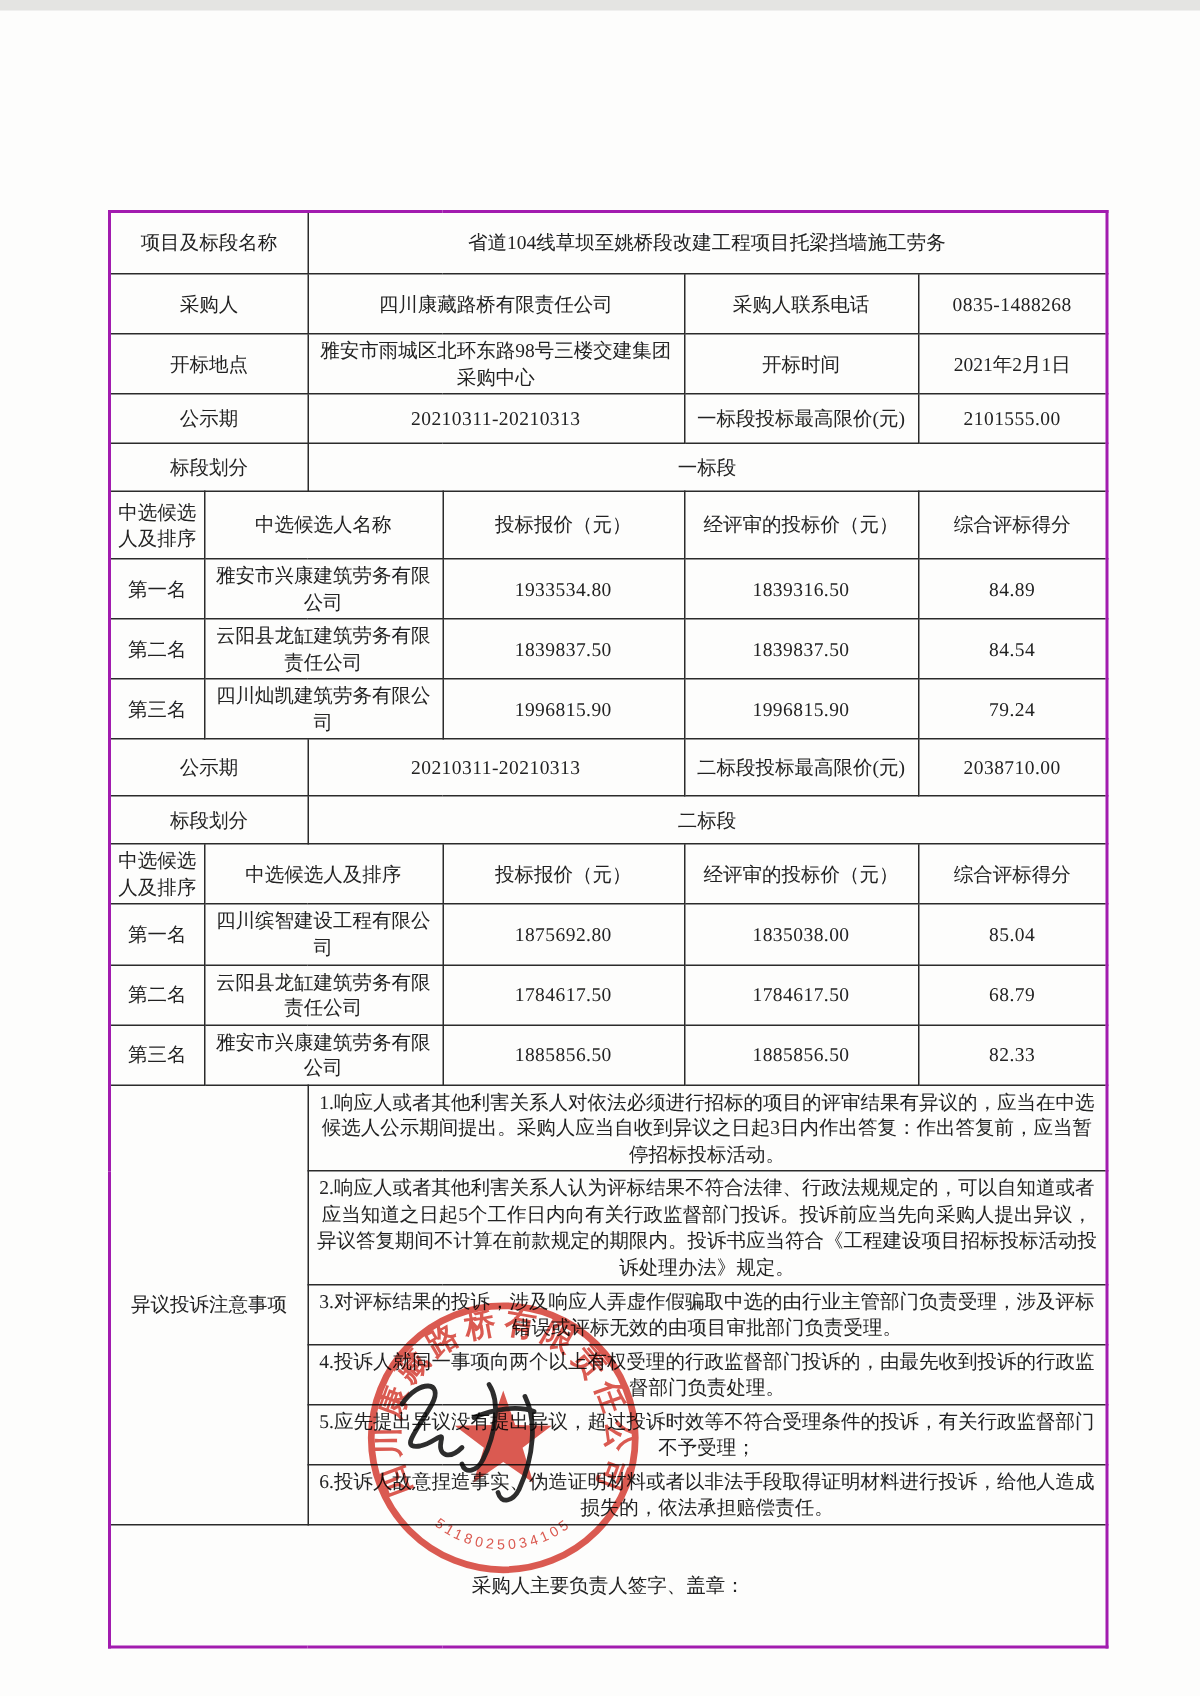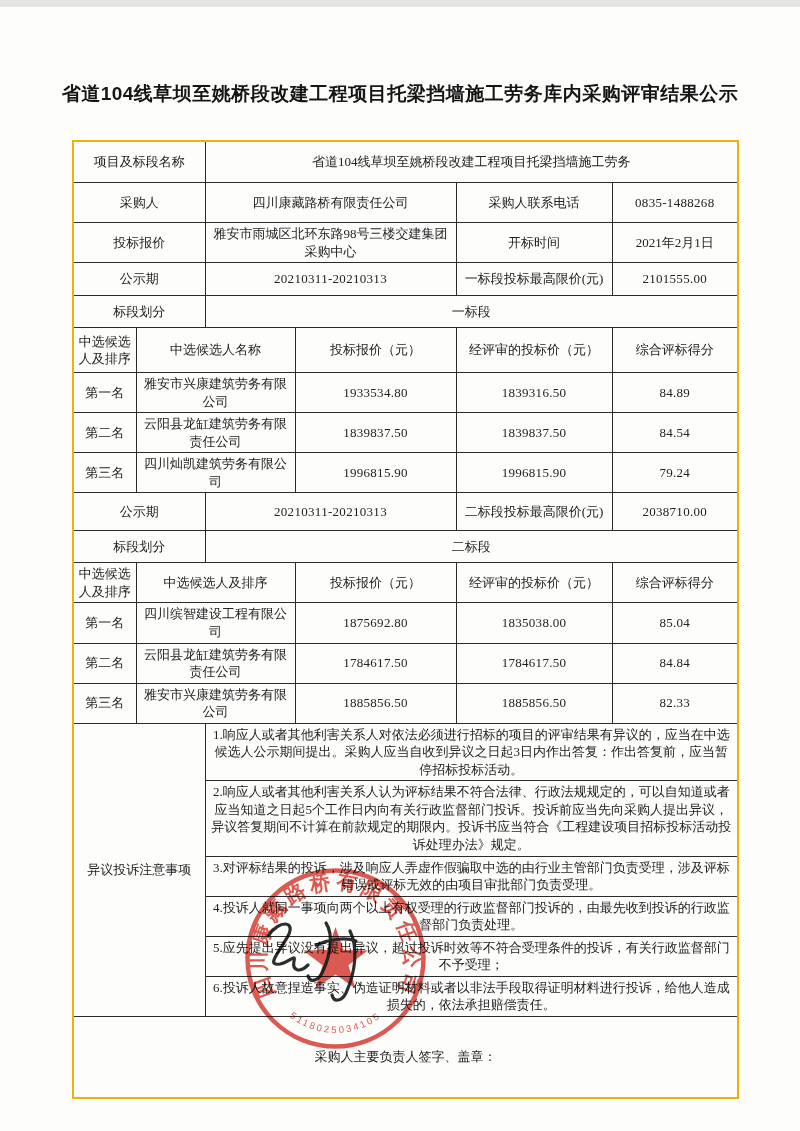--- a/index.html
+++ b/index.html
@@ -5,37 +5,36 @@
   html,body{margin:0;padding:0;}
   body{width:800px;height:1131px;background:#ffffff;font-family:"Liberation Serif","DejaVu Serif",serif;color:#1e1e1e;}
   .page{position:relative;width:800px;height:1131px;background:#fdfdfc;overflow:hidden;}
   .scan-edge-top{position:absolute;top:0;left:0;width:100%;height:7px;background:#e4e4e2;}
   .doc-title{position:absolute;top:82px;left:55px;right:55px;text-align:center;
     font-family:"Liberation Sans","DejaVu Sans",sans-serif;font-weight:bold;
     font-size:19px;line-height:23.5px;letter-spacing:.5px;color:#151515;}
   table.main{position:absolute;top:140px;left:72px;width:665px;border-collapse:collapse;table-layout:fixed;}
   table.main td{border:1px solid #2b2b2b;font-size:13px;text-align:center;vertical-align:middle;
     padding:2px 4px;line-height:1.35;color:#222;}
-  table.main{border:2px solid #eab308;}
+  table.main{border:2px solid #a21caf;}
   td.l{text-align:left;padding-left:9px;}
   td.num{font-family:"Liberation Serif","DejaVu Serif",serif;font-size:13.5px;letter-spacing:.3px;}
   td.note{font-size:12.5px;text-align:left;line-height:1.52;padding:5px 8px;vertical-align:top;margin-left:25px;}
   tr.h36 td{height:36px;} tr.h35 td{height:35px;margin-left:32px;} tr.h33 td{height:33px;}
   tr.h28 td{height:28px;} tr.h27 td{height:27px;} tr.h40 td{height:40px;} tr.h32 td{height:32px;}
   tr.hsig td{height:76px;}
   td.sig{text-align:left;padding-left:11px;font-size:13px;vertical-align:middle;}
   .stamp{position:absolute;left:238px;top:861px;width:195px;height:195px;mix-blend-mode:multiply;}
 </style>
 </head>
 <body>
 
 <div class="page">
   <div class="scan-edge-top"></div>
 
-  <div class="doc-title">省道104线草坝至姚桥段改建工程项目托梁挡墙施工劳务库内采购评审结果公示</div>
 
   <table class="main">
     <colgroup>
       <col style="width:63px">
         <col style="width:69px">
         <col style="width:90px">
       <col style="width:161px">
         <col style="width:156px">
         <col style="width:126px">
     </colgroup>
@@ -45,21 +44,21 @@
       <td colspan="2">项目及标段名称</td>
       <td colspan="4" class="l">省道104线草坝至姚桥段改建工程项目托梁挡墙施工劳务</td>
     </tr>
     <tr class="h35">
       <td colspan="2">采购人</td>
       <td colspan="2">四川康藏路桥有限责任公司</td>
       <td>采购人联系电话</td>
       <td class="num">0835-1488268</td>
     </tr>
     <tr class="h35">
-      <td colspan="2">投标报价</td>
+      <td colspan="2">开标地点</td>
       <td colspan="2">雅安市雨城区北环东路98号三楼交建集团采购中心</td>
       <td>开标时间</td>
       <td>2021年2月1日</td>
     </tr>
 
     <tr class="h28">
       <td colspan="2">公示期</td>
       <td colspan="2" class="num">20210311-20210313</td>
       <td>一标段投标最高限价(元)</td>
       <td class="num">2101555.00</td>
@@ -119,21 +118,21 @@
       <td colspan="2">四川缤智建设工程有限公司</td>
       <td class="num">1875692.80</td>
       <td class="num">1835038.00</td>
       <td class="num">85.04</td>
     </tr>
     <tr class="h32">
       <td>第二名</td>
       <td colspan="2">云阳县龙缸建筑劳务有限责任公司</td>
       <td class="num">1784617.50</td>
       <td class="num">1784617.50</td>
-      <td class="num">84.84</td>
+      <td class="num">68.79</td>
     </tr>
     <tr class="h32">
       <td>第三名</td>
       <td colspan="2">雅安市兴康建筑劳务有限公司</td>
       <td class="num">1885856.50</td>
       <td class="num">1885856.50</td>
       <td class="num">82.33</td>
     </tr>
 
     <tr>

